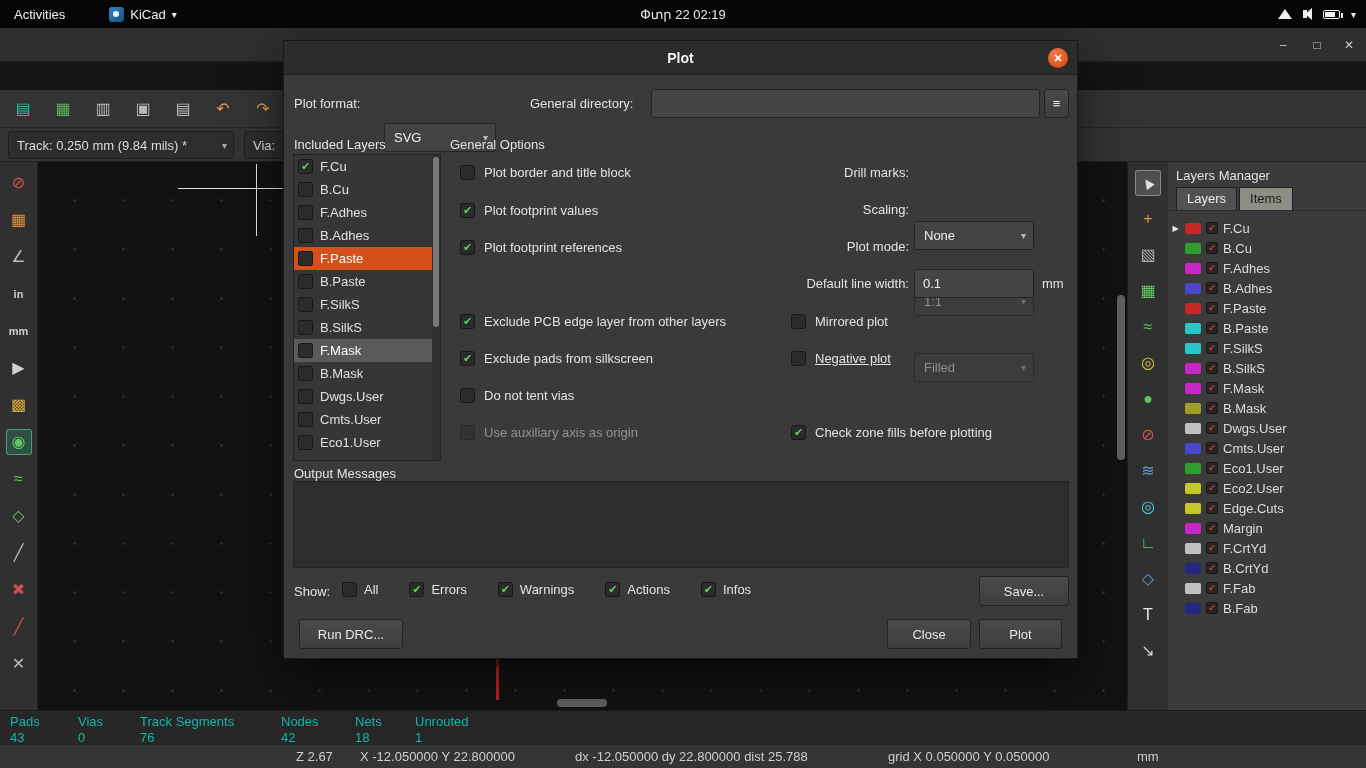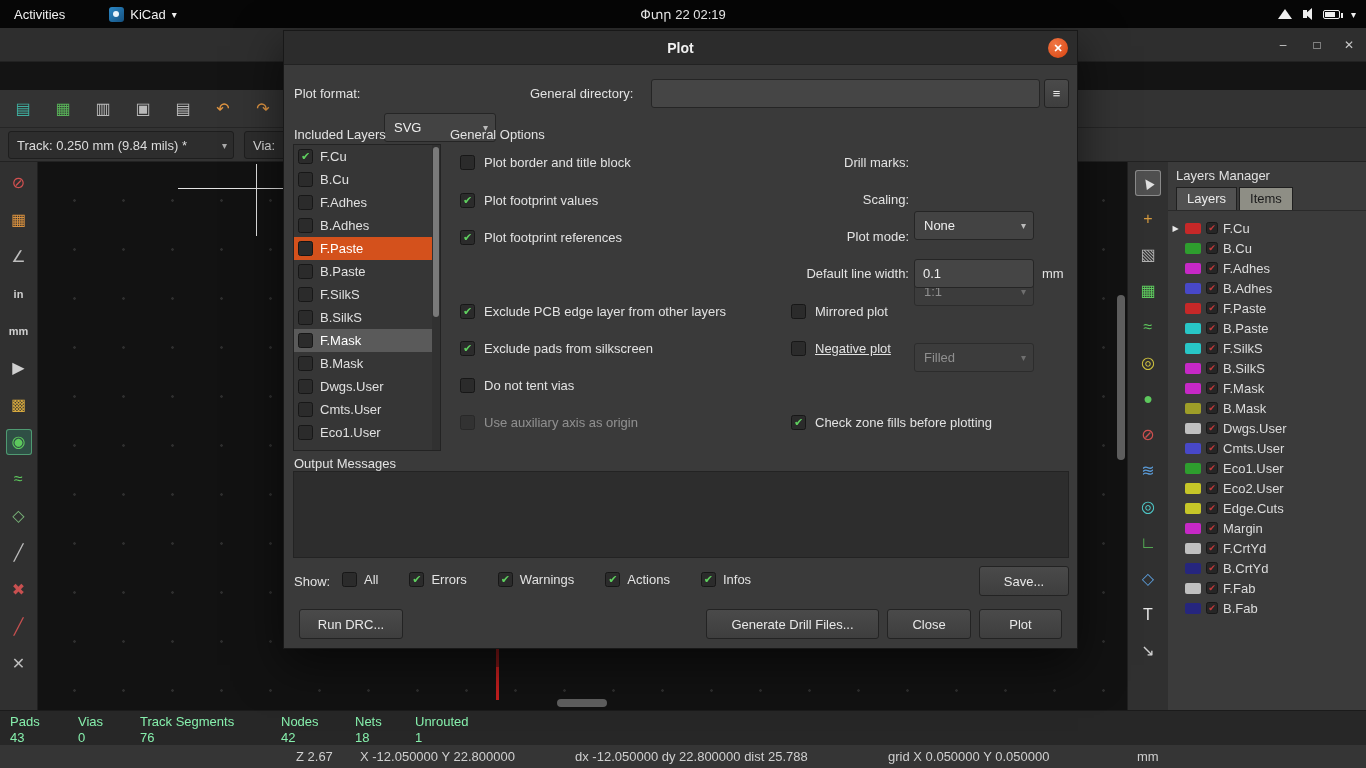--- a/index.html
+++ b/index.html
@@ -59,39 +59,39 @@
   .lm-tab { font-size:13px; padding:3px 10px 4px; border:1px solid #1f1f1f; border-bottom:none; background:#515151; color:#ececec; }
   .lm-tab.inactive { background:#8e8e85; color:#1b1b1b; }
   #lm-list { padding-top:7px; }
   .lm-row { height:20px; display:flex; align-items:center; gap:5px; padding-left:3px; }
   .lm-arrow { width:9px; font-size:8px; color:#e8e8e8; text-align:center; flex:none; }
   .lm-swatch { width:16px; height:11px; border-radius:2px; flex:none; }
   .lm-label { font-size:13px; color:#dcdcdc; }
 
   
   #statusbar1 { position:absolute; left:0; top:710px; width:1366px; height:35px; background:#272727; border-top:1px solid #1b1b1b; }
-  .sb-cell { position:absolute; top:3px; font-size:13px; color:#86efac; }
+  .sb-cell { position:absolute; top:3px; font-size:13px; color:#14b8a6; }
   .sb-label { display:block; }
   .sb-value { display:block; margin-top:1px; }
   #statusbar2 { position:absolute; left:0; top:745px; width:1366px; height:23px; background:#353535; }
   .sb2 { position:absolute; top:4px; font-size:13px; color:#cfcfcf; white-space:nowrap; }
 
   
   .cb { width:15px; height:15px; background:#2b2b2b; border:1px solid #171717; border-radius:2.5px; display:inline-flex; align-items:center; justify-content:center; font-size:11px; line-height:1; color:#5fd05f; flex:none; }
   .cb.small { width:12px; height:12px; font-size:9px; }
   .cb.red { color:#c23a3a; background:#262626; }
   .btn { height:30px; background:linear-gradient(#4a4a4a,#3e3e3e); border:1px solid #232323; border-radius:3px; color:#e8e8e8; font:13px "Liberation Sans", sans-serif; display:flex; align-items:center; justify-content:center; }
   .select { height:29px; background:#434343; border:1px solid #252525; border-radius:3px; display:flex; align-items:center; padding:0 22px 0 9px; position:relative; color:#eee; font-size:13px; }
   .select .arrow { position:absolute; right:7px; color:#bbb; font-size:10px; }
   .select.disabled { color:#8f8f8f; background:#3c3c3c; border-color:#2c2c2c; }
   .select.disabled .arrow { color:#6f6f6f; }
   .entry { height:29px; background:#454545; border:1px solid #252525; border-radius:3px; color:#eee; padding:0 8px; font:13px "Liberation Sans", sans-serif; }
 
   
-  #plot-dialog { position:absolute; left:283px; top:30px; width:795px; height:619px; background:#3a3a3a; border:1px solid #181818; box-shadow:0 16px 44px rgba(0,0,0,0.55); z-index:40; color:#e2e2e2; }
+  #plot-dialog { position:absolute; left:283px; top:40px; width:795px; height:619px; background:#3a3a3a; border:1px solid #181818; box-shadow:0 16px 44px rgba(0,0,0,0.55); z-index:40; color:#e2e2e2; }
   .dlg-title { height:34px; background:#2c2c2c; display:flex; align-items:center; justify-content:center; font-weight:bold; font-size:14px; color:#f0f0f0; position:relative; border-bottom:1px solid #222; }
   .dlg-close { position:absolute; right:9px; top:7px; width:20px; height:20px; border-radius:50%; background:radial-gradient(circle at 35% 30%, #f07746, #d9430f); color:#fff; font-size:11px; display:flex; align-items:center; justify-content:center; }
   .lbl { position:absolute; font-size:13px; color:#e2e2e2; height:16px; line-height:16px; white-space:nowrap; }
   .lbl.ra { text-align:right; }
   #layers-listbox { position:absolute; left:9px; top:113px; width:148px; height:307px; background:#363636; border:1px solid #232323; overflow:hidden; }
   .li-row { height:23px; display:flex; align-items:center; gap:7px; padding:0 4px; color:#e0e0e0; }
   .li-row.sel { background:#d4511c; color:#fff; }
   .li-row.hl { background:#5a5a5a; color:#fff; }
   .li-label { font-size:13px; }
   .lb-scroll { position:absolute; right:0; top:0; bottom:0; width:8px; background:#313131; }
@@ -557,21 +557,20 @@
           <span class="opt-label">Actions</span>
         </span>
         <span class="filter-item">
           <span class="cb">✔</span>
           <span class="opt-label">Infos</span>
         </span>
       </div>
     <button class="btn abs" style="left:695px; top:535px; width:90px;">Save...</button>
 
     <button class="btn abs" style="left:15px; top:578px; width:104px;">Run DRC...</button>
-    <button class="btn abs" style="left:422px; top:578px; width:173px;">Generate Drill Files...</button>
     <button class="btn abs" style="left:603px; top:578px; width:84px;">Close</button>
     <button class="btn abs" style="left:695px; top:578px; width:83px;">Plot</button>
   <div class="opt-row" style="left: 176px; top: 121px;">
         <span class="cb"></span>
         <span class="opt-label">Plot border and title block</span>
       </div>
       <div class="opt-row" style="left: 176px; top: 159px;">
         <span class="cb">✔</span>
         <span class="opt-label">Plot footprint values</span>
       </div>

